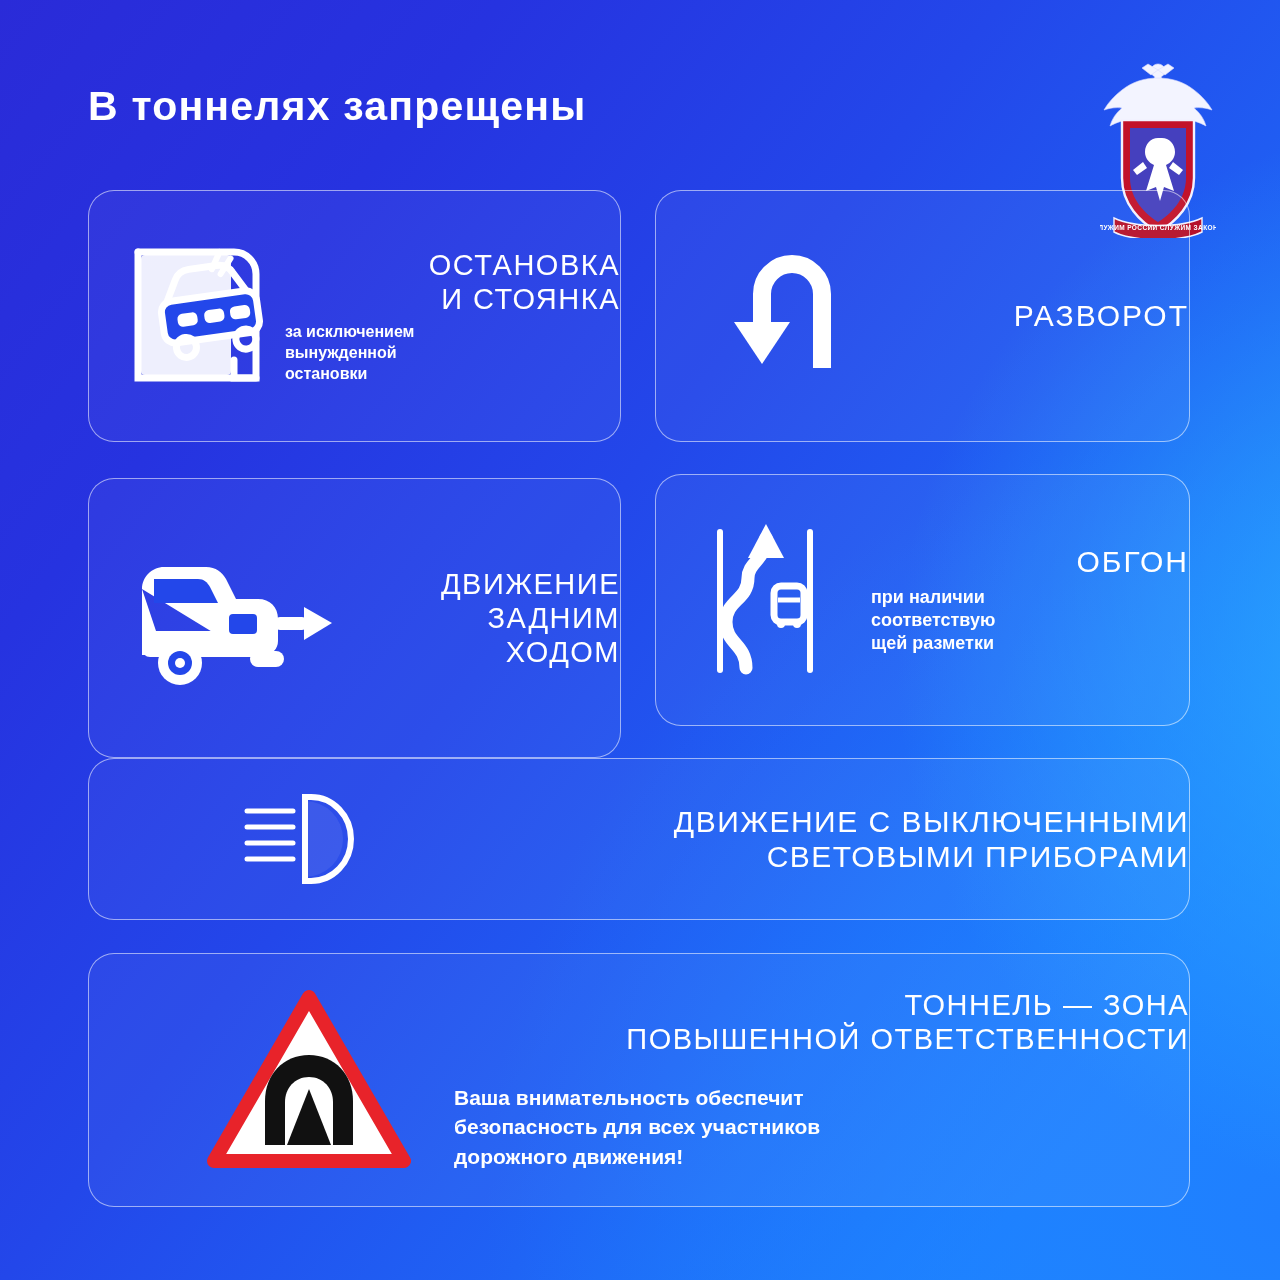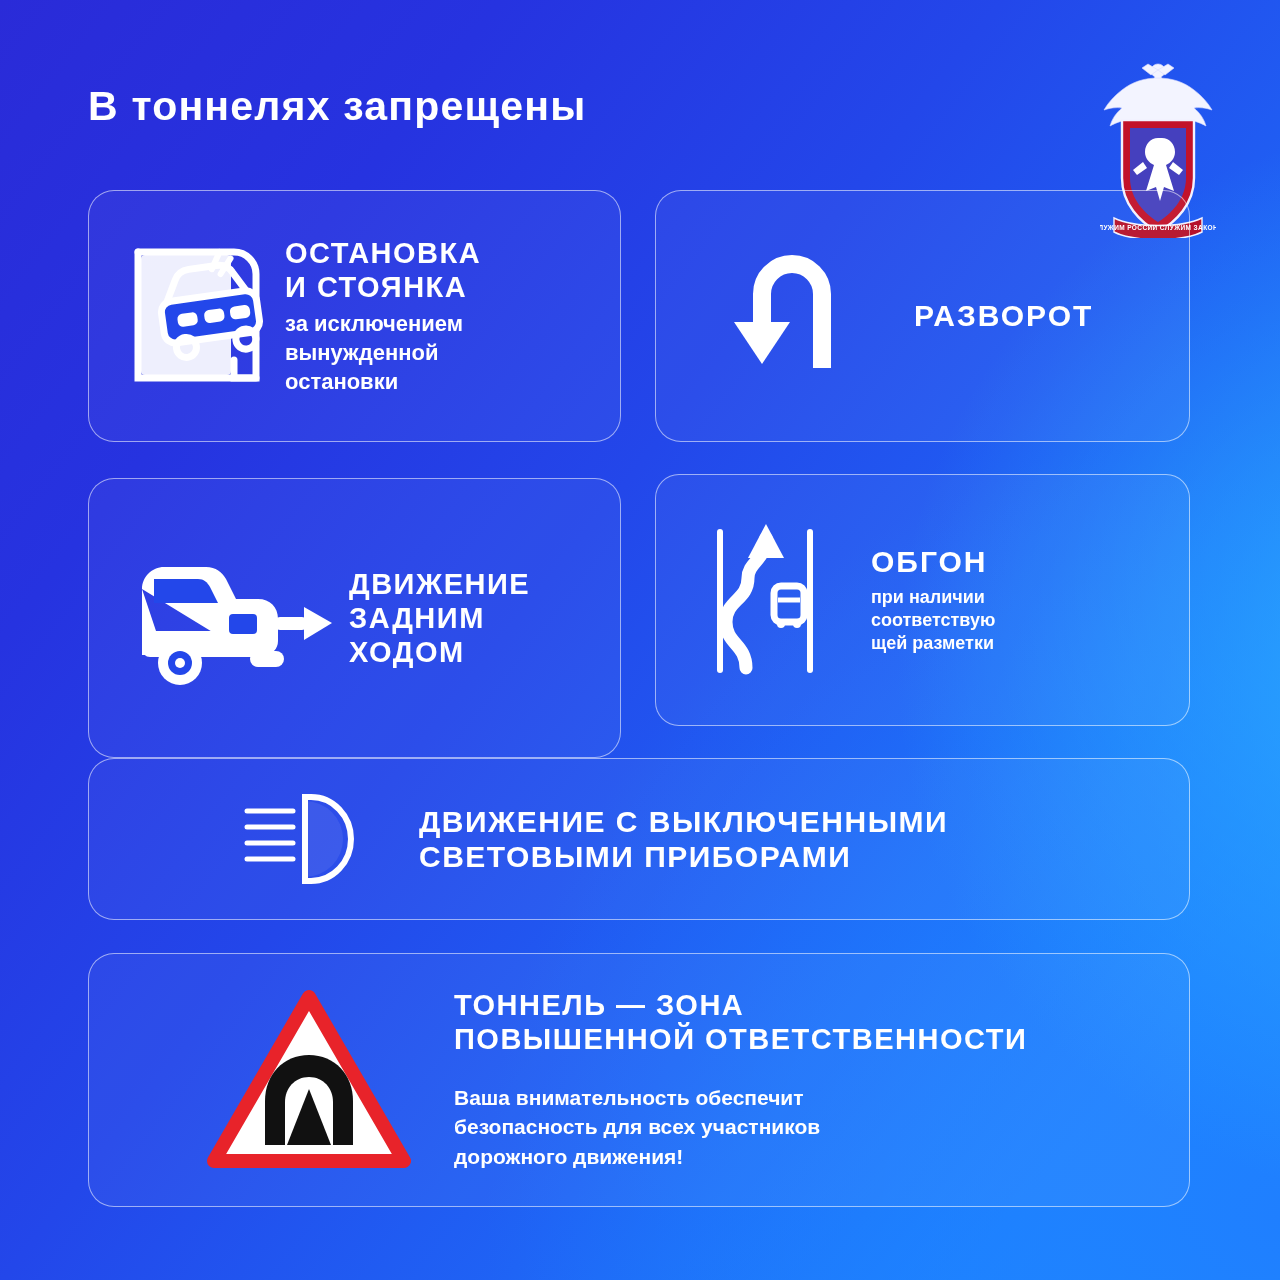--- a/index.html
+++ b/index.html
@@ -47,21 +47,21 @@
   .card {
     position: absolute;
     border: 1.6px solid rgba(255,255,255,0.55);
     border-radius: 26px;
     background: rgba(255,255,255,0.045);
   }
 
   .c1 { left: 88px;  top: 190px; width: 533px; height: 252px; }
   .c2 { left: 655px; top: 190px; width: 535px; height: 252px; padding-left: 8px; }
   .c3 { left: 88px;  top: 478px; width: 533px; height: 280px; }
-  .c4 { left: 655px; top: 474px; width: 535px; height: 252px; border-radius: 24px; }
+  .c4 { left: 655px; top: 474px; width: 535px; height: 252px; }
   .c5 { left: 88px;  top: 758px; width: 1102px; height: 162px; }
   .c6 { left: 88px;  top: 953px; width: 1102px; height: 254px; }
 
   .card-inner {
     display: flex;
     align-items: center;
     height: 100%;
     width: 100%;
   }
 
@@ -69,36 +69,37 @@
     flex: 0 0 auto;
     display: flex;
     align-items: center;
     justify-content: center;
   }
 
   .texts { flex: 1 1 auto; }
 
   .head {
     color: #ffffff;
-    font-weight: bold;
+    font-weight: normal;
     letter-spacing: 1.5px;
     line-height: 1.18;
     text-transform: uppercase;
+    text-align: right;
   }
   .sub {
     color: #ffffff;
     font-weight: bold;
     line-height: 1.3;
     margin-top: 6px;
   }
 
   
   .c1 .icon-wrap { width: 196px; padding-left: 24px; }
   .c1 .head { font-size: 29px; }
-  .c1 .sub  { font-size: 22px; }
+  .c1 .sub  { font-size: 16px; }
 
   
   .c2 .icon-wrap { width: 250px; }
   .c2 .head { font-size: 30px; letter-spacing: 2px; }
 
   
   .c3 .icon-wrap { width: 260px; padding-left: 30px; }
   .c3 .head { font-size: 29px; }
 
   

